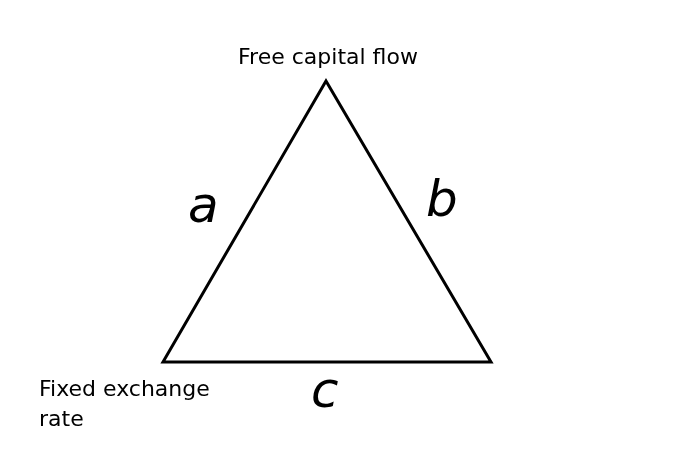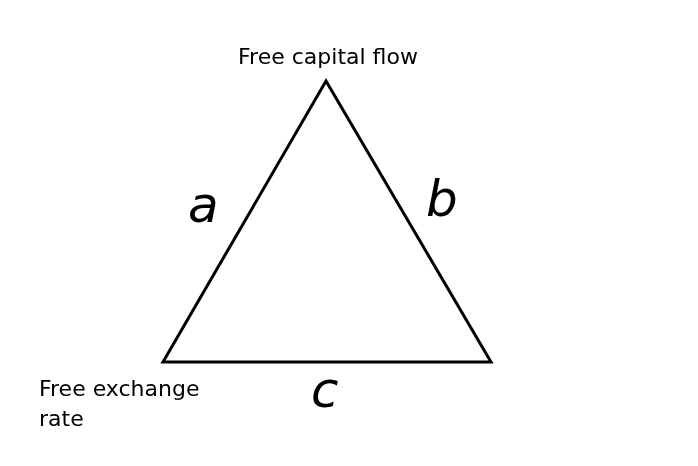--- a/index.html
+++ b/index.html
@@ -76,21 +76,21 @@
 <body>
 
 <div id="canvas" style="background: rgb(255, 255, 255);">
 
   <svg id="triangle-svg" viewBox="0 0 698 466" xmlns="http://www.w3.org/2000/svg">
     <polygon points="318,81 483,362 155,362" fill="none" stroke="#000000" stroke-width="3" stroke-linejoin="miter" stroke-miterlimit="10"></polygon>
   </svg>
 
   <div class="vertex-label" id="label-top">Free capital flow</div>
 
-  <div class="vertex-label" id="label-bottom-left">Free exchange
+  <div class="vertex-label" id="label-bottom-left">Fixed exchange
 rate</div>
 
 
   <div class="edge-label" id="edge-label-a">a</div>
 
   <div class="edge-label" id="edge-label-b">b</div>
 
   <div class="edge-label" id="edge-label-c">c</div>
 
 </div>

